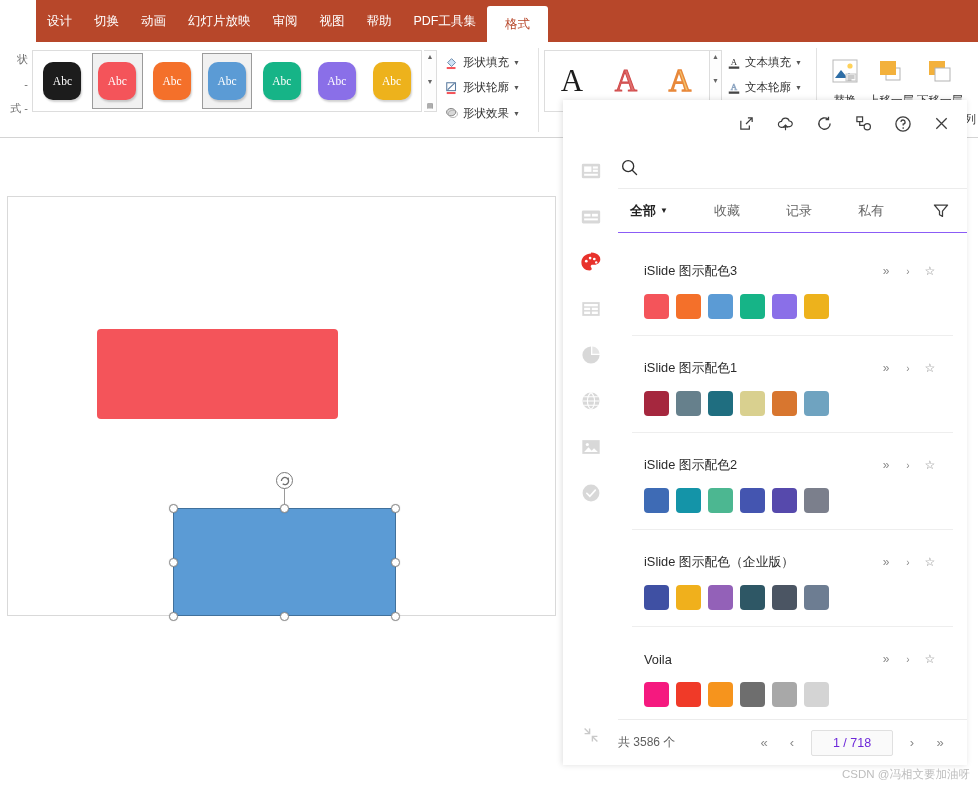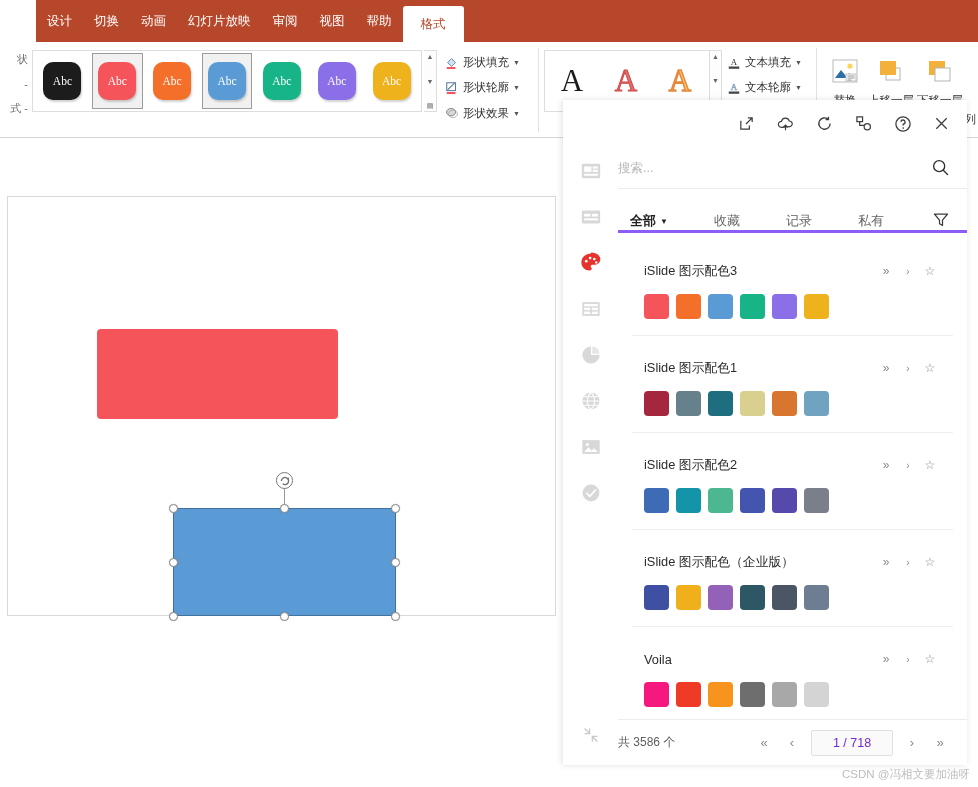--- a/index.html
+++ b/index.html
@@ -166,22 +166,22 @@
     border-bottom:1px solid #ececec; padding-right:16px;
   }
   .searchbar input {
     flex:1 1 auto; border:none; outline:none; font-size:12.5px; color:#333;
     font-family:"Liberation Sans","DejaVu Sans",sans-serif; background:transparent;
   }
   .searchbar input::placeholder { color:#b6b6b6; }
   .search-ic { width:22px; height:22px; display:flex; align-items:center; justify-content:center; color:#333; cursor:pointer; }
 
   .filterbar {
-    height:44px; flex:0 0 auto; display:flex; align-items:flex-end;
-    padding-right:16px; border-bottom:3px solid #8b5cf6;
+    height:44px; flex:0 0 auto; display:flex; align-items:center;
+    padding-right:16px; border-bottom:1px solid #8b5cf6;
   }
   .ftab {
     font-size:13px; color:#666; display:flex; align-items:center; gap:4px;
     cursor:pointer; white-space:nowrap;
   }
   .ftab.active { color:#222; font-weight:bold; }
   .ftab .chev { font-size:8px; }
   .fspace { flex:1 1 auto; }
   .funnel { width:20px; height:20px; display:flex; align-items:center; justify-content:center; cursor:pointer; }
 
@@ -229,20 +229,21 @@
 <div id="app">
 
   <div class="ribbon-tabs">
     <div class="rtab">设计</div>
     <div class="rtab">切换</div>
     <div class="rtab">动画</div>
     <div class="rtab">幻灯片放映</div>
     <div class="rtab">审阅</div>
     <div class="rtab">视图</div>
     <div class="rtab">帮助</div>
+    <div class="rtab">PDF工具集</div>
     <div class="rtab active">格式</div>
   </div>
 
   <div class="ribbon-body">
     <div class="rb-inner">
 
       <div class="tiny-col">
         <div>状 </div>
         <div>-</div>
         <div>式 -</div>
@@ -539,21 +540,20 @@
           <svg width="18" height="18" viewBox="0 0 18 18">
               <path d="M7.6 2.6v5h-5M10.4 15.4v-5h5" fill="none" stroke="#8a8a8a" stroke-width="1.4"></path>
               <path d="M2.6 2.6l5 5M15.4 15.4l-5-5" stroke="#8a8a8a" stroke-width="1.4"></path>
             </svg>
         </span>
       </div>
 
       <div class="panel-content">
 
         <div class="searchbar">
-          <input type="text" placeholder="搜索..." style="">
           <span class="search-ic">
             <svg width="19" height="19" viewBox="0 0 20 20">
                 <circle cx="8.6" cy="8.6" r="5.8" fill="none" stroke="#2f2f2f" stroke-width="1.4"></circle>
                 <path d="M12.9 12.9 17.4 17.4" stroke="#2f2f2f" stroke-width="1.4" stroke-linecap="round"></path>
               </svg>
           </span>
         </div>
 
         <div class="filterbar">
           <div class="ftab active" style="margin-left:12px">

